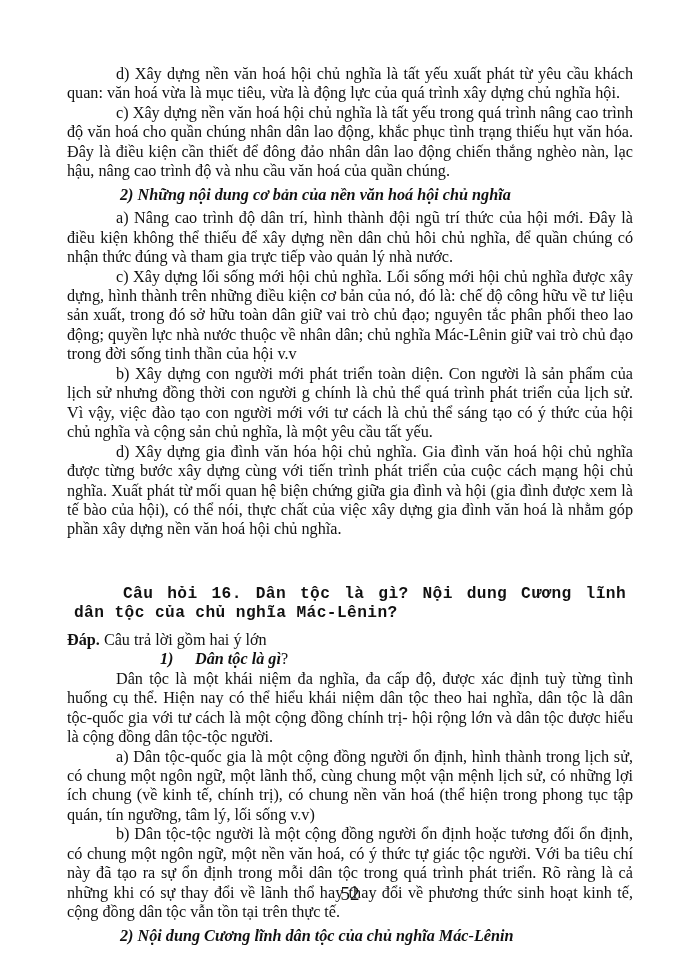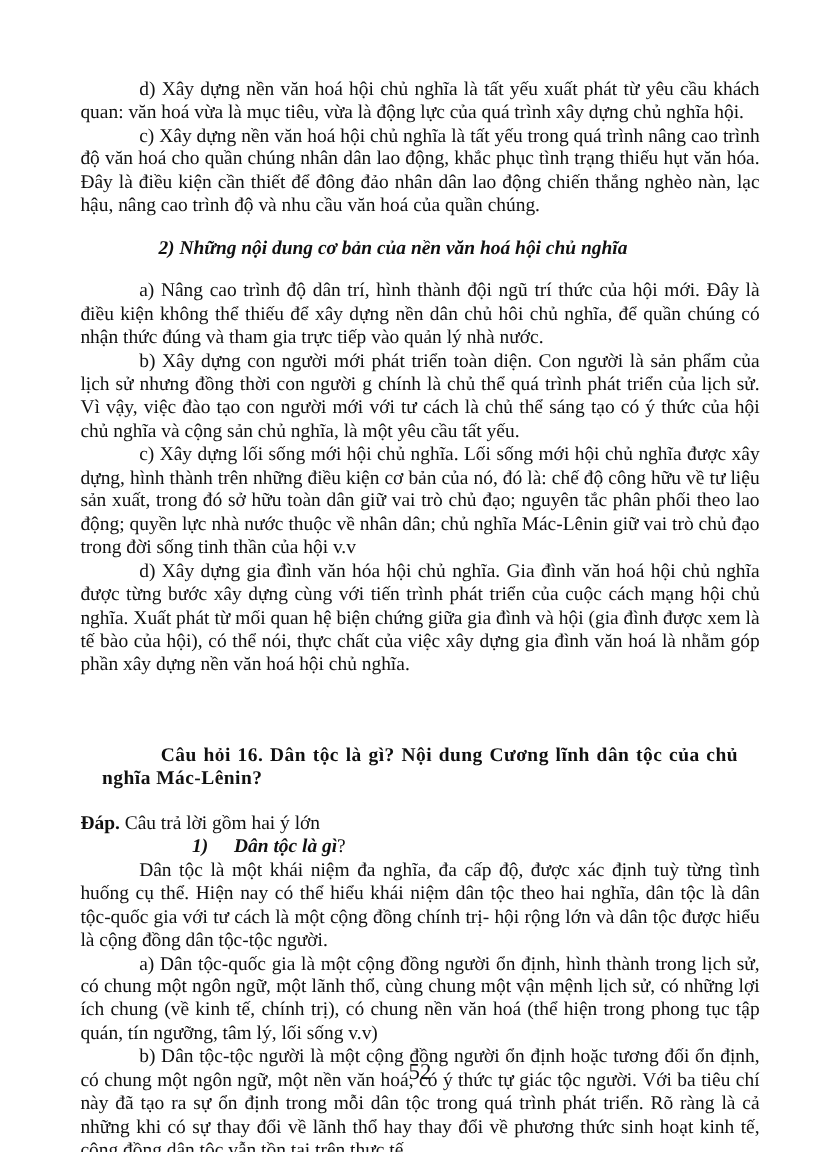--- a/index.html
+++ b/index.html
@@ -3,43 +3,43 @@
 <meta charset="utf-8">
 <style>
   html, body { margin: 0; padding: 0; background: #ffffff; }
   body { width: 700px; height: 960px; position: relative; overflow: hidden; }
   .page {
     position: absolute; left: 67px; top: 65px; width: 566px;
     font-family: "Liberation Serif", "DejaVu Serif", serif;
     font-size: 16.2px; line-height: 19.45px; color: #111;
   }
   .para { text-align: justify; text-indent: 49px; margin: 0; }
-  .heading-it { font-weight: bold; font-style: italic; text-indent: 49px; margin: 16px; }
-  .q-title { font-weight: bold; text-align: justify; text-indent: 49px; margin: 18px; letter-spacing: 0.4px; }
+  .heading-it { font-weight: bold; font-style: italic; text-indent: 49px; margin: 4px; }
+  .q-title { font-weight: bold; text-align: justify; text-indent: 49px; margin: 7px; letter-spacing: 0.4px; font-family: Liberation Mono, monospace; }
   .gap { height: 38px; }
   .answer { margin: 0; }
   .answer b { font-weight: bold; }
   .num-heading { margin: 0; padding-left: 93px; font-weight: bold; font-style: italic; }
   .num-heading .n { display: inline-block; width: 35px; }
   .num-heading .q { font-weight: normal; font-style: normal; }
   .page-num {
     position: absolute; left: 0; width: 700px; top: 883px; text-align: center;
     font-family: "Liberation Serif", "DejaVu Serif", serif; font-size: 19px; color: #111;
   }
 </style>
 </head>
 <body>
 
 <div class="page">
   <p class="para">d) Xây dựng nền văn hoá  hội chủ nghĩa là tất yếu xuất phát từ yêu cầu khách quan: văn hoá vừa là mục tiêu, vừa là động lực của quá trình xây dựng chủ nghĩa  hội.</p>
   <p class="para">c) Xây dựng nền văn hoá  hội chủ nghĩa là tất yếu trong quá trình nâng cao trình độ văn hoá cho quần chúng nhân dân lao động, khắc phục tình trạng thiếu hụt văn hóa. Đây là điều kiện cần thiết để đông đảo nhân dân lao động chiến thắng nghèo nàn, lạc hậu, nâng cao trình độ và nhu cầu văn hoá của quần chúng.</p>
   <p class="heading-it">2) Những nội dung cơ bản của nền văn hoá  hội chủ nghĩa</p>
   <p class="para">a) Nâng cao trình độ dân trí, hình thành đội ngũ trí thức của  hội mới. Đây là điều kiện không thể thiếu để xây dựng nền dân chủ  hôi chủ nghĩa, để quần chúng có nhận thức đúng và tham gia trực tiếp vào quản lý nhà nước.</p>
+  <p class="para">c) Xây dựng lối sống mới  hội chủ nghĩa. Lối sống mới  hội chủ nghĩa được xây dựng, hình thành trên những điều kiện cơ bản của nó, đó là: chế độ công hữu về tư liệu sản xuất, trong đó sở hữu toàn dân giữ vai trò chủ đạo; nguyên tắc phân phối theo lao động; quyền lực nhà nước thuộc về nhân dân; chủ nghĩa Mác-Lênin giữ vai trò chủ đạo trong đời sống tinh thần của  hội v.v</p>
   <p class="para">b) Xây dựng con người mới phát triển toàn diện. Con người là sản phẩm của lịch sử nhưng đồng thời con người g chính là chủ thể quá trình phát triển của lịch sử. Vì vậy, việc đào tạo con người mới với tư cách là chủ thể sáng tạo có ý thức của  hội chủ nghĩa và cộng sản chủ nghĩa, là một yêu cầu tất yếu.</p>
-  <p class="para">c) Xây dựng lối sống mới  hội chủ nghĩa. Lối sống mới  hội chủ nghĩa được xây dựng, hình thành trên những điều kiện cơ bản của nó, đó là: chế độ công hữu về tư liệu sản xuất, trong đó sở hữu toàn dân giữ vai trò chủ đạo; nguyên tắc phân phối theo lao động; quyền lực nhà nước thuộc về nhân dân; chủ nghĩa Mác-Lênin giữ vai trò chủ đạo trong đời sống tinh thần của  hội v.v</p>
   <p class="para">d) Xây dựng gia đình văn hóa  hội chủ nghĩa. Gia đình văn hoá  hội chủ nghĩa được từng bước xây dựng cùng với tiến trình phát triển của cuộc cách mạng  hội chủ nghĩa. Xuất phát từ mối quan hệ biện chứng giữa gia đình và  hội (gia đình được xem là tế bào của  hội), có thể nói, thực chất của việc xây dựng gia đình văn hoá là nhằm góp phần xây dựng nền văn hoá  hội chủ nghĩa.</p>
 
   <div class="gap"></div>
 
   <p class="q-title">Câu hỏi 16. Dân tộc là gì? Nội dung Cương lĩnh dân tộc của chủ nghĩa Mác-Lênin?</p>
   <p class="answer"><b>Đáp.</b><span> Câu trả lời gồm hai ý lớn</span></p>
   <p class="num-heading"><span class="n">1)</span><span>Dân tộc là gì</span><span class="q">?</span></p>
   <p class="para">Dân tộc là một khái niệm đa nghĩa, đa cấp độ, được xác định tuỳ từng tình huống cụ thể. Hiện nay có thể hiểu khái niệm dân tộc theo hai nghĩa, dân tộc là dân tộc-quốc gia với tư cách là một cộng đồng chính trị-  hội rộng lớn và dân tộc được hiểu là cộng đồng dân tộc-tộc người.</p>
   <p class="para">a) Dân tộc-quốc gia là một cộng đồng người ổn định, hình thành trong lịch sử, có chung một ngôn ngữ, một lãnh thổ, cùng chung một vận mệnh lịch sử, có những lợi ích chung (về kinh tế, chính trị), có chung nền văn hoá (thể hiện trong phong tục tập quán, tín ngưỡng, tâm lý, lối sống v.v)</p>
   <p class="para">b) Dân tộc-tộc người là một cộng đồng người ổn định hoặc tương đối ổn định, có chung một ngôn ngữ, một nền văn hoá, có ý thức tự giác tộc người. Với ba tiêu chí này đã tạo ra sự ổn định trong mỗi dân tộc trong quá trình phát triển. Rõ ràng là cả những khi có sự thay đổi về lãnh thổ hay thay đổi về phương thức sinh hoạt kinh tế, cộng đồng dân tộc vẫn tồn tại trên thực tế.</p>

